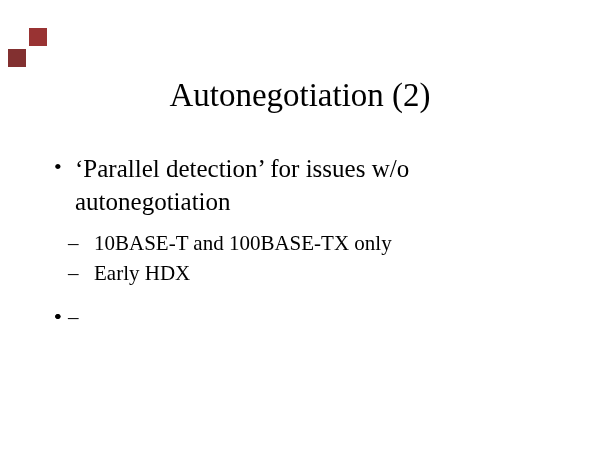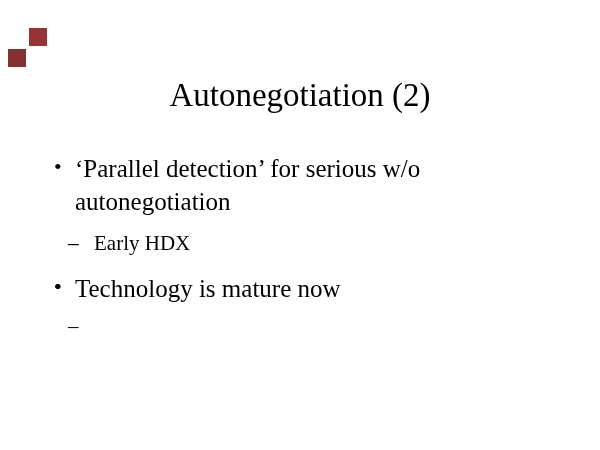--- a/index.html
+++ b/index.html
@@ -76,21 +76,21 @@
 </head>
 <body>
 
 <div class="slide">
   <div class="deco-square deco-top" style="background: rgb(153, 51, 51);"></div>
   <div class="deco-square deco-bottom" style="background: rgb(130, 48, 48);"></div>
 
   <div class="slide-title">Autonegotiation (2)</div>
 
   <div class="content">
-      <div class="bullet-row lvl1 row-0"><span class="marker">•</span><span>‘Parallel detection’ for serious w/o
+      <div class="bullet-row lvl1 row-0"><span class="marker">•</span><span>‘Parallel detection’ for issues w/o
 autonegotiation</span></div>
-      <div class="bullet-row lvl2 row-1"><span class="marker">–</span></div>
+      <div class="bullet-row lvl2 row-1"><span class="marker">–</span><span>10BASE-T and 100BASE-TX only</span></div>
       <div class="bullet-row lvl2 row-2"><span class="marker">–</span><span>Early HDX</span></div>
       <div class="bullet-row lvl1 row-3"><span class="marker">•</span></div>
-      <div class="bullet-row lvl1 row-4"><span class="marker">•</span><span>Technology is mature now</span></div>
+      <div class="bullet-row lvl1 row-4"><span class="marker">•</span></div>
       <div class="bullet-row lvl2 row-5"><span class="marker">–</span></div>
     </div>
 </div>
 
 </body></html>

